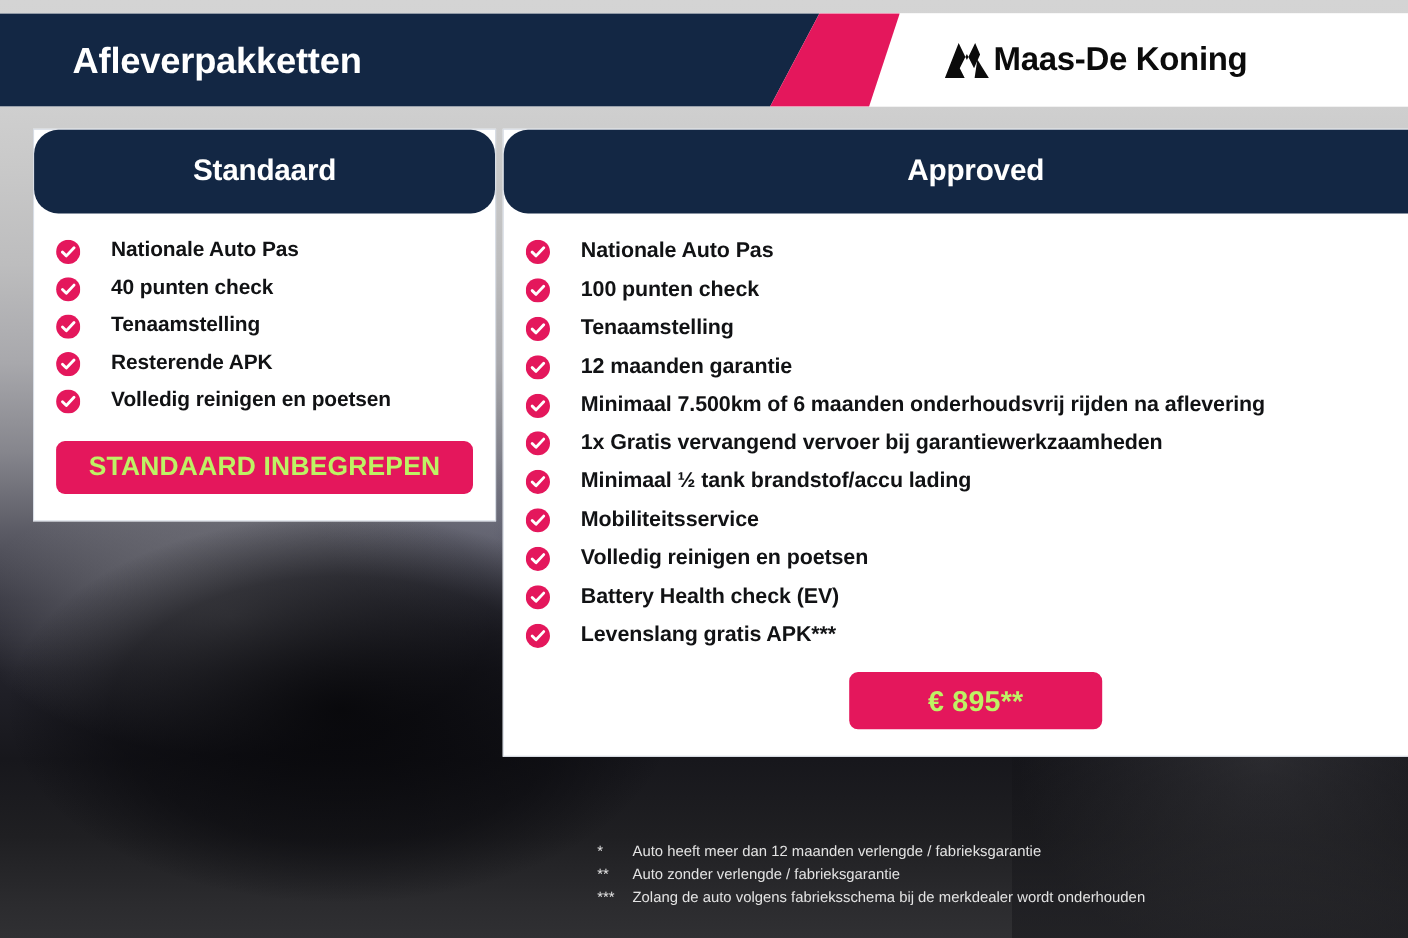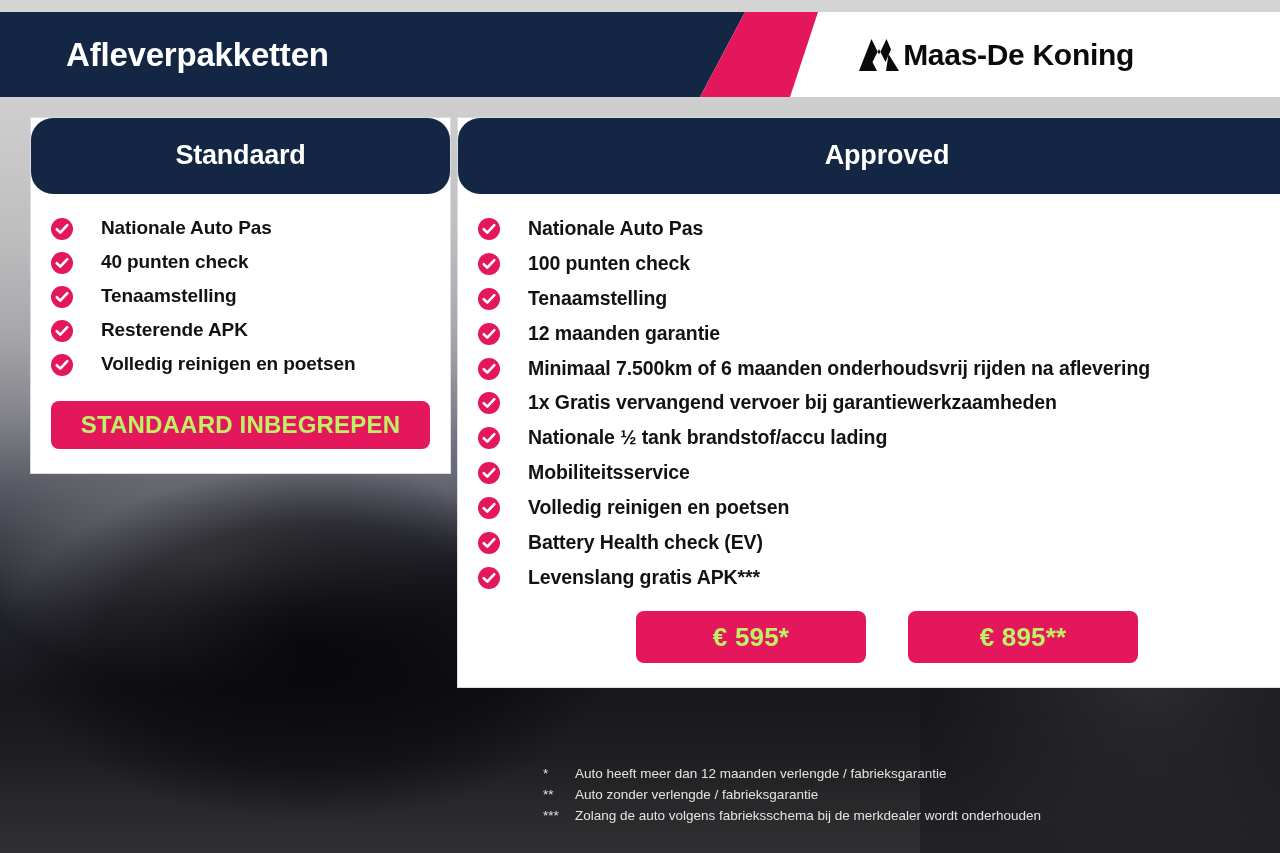--- a/index.html
+++ b/index.html
@@ -293,21 +293,21 @@
             <circle cx="11" cy="11" r="11" fill="#e4175c"></circle>
             <path d="M5.8 11.2 L9.3 14.6 L16.3 7.2" stroke="#ffffff" stroke-width="2.6" fill="none" stroke-linecap="round" stroke-linejoin="round"></path>
           </svg>
           <span class="feature-text">1x Gratis vervangend vervoer bij garantiewerkzaamheden</span>
         </li>
         <li>
           <svg class="check-icon" viewBox="0 0 22 22">
             <circle cx="11" cy="11" r="11" fill="#e4175c"></circle>
             <path d="M5.8 11.2 L9.3 14.6 L16.3 7.2" stroke="#ffffff" stroke-width="2.6" fill="none" stroke-linecap="round" stroke-linejoin="round"></path>
           </svg>
-          <span class="feature-text">Nationale ½ tank brandstof/accu lading</span>
+          <span class="feature-text">Minimaal ½ tank brandstof/accu lading</span>
         </li>
         <li>
           <svg class="check-icon" viewBox="0 0 22 22">
             <circle cx="11" cy="11" r="11" fill="#e4175c"></circle>
             <path d="M5.8 11.2 L9.3 14.6 L16.3 7.2" stroke="#ffffff" stroke-width="2.6" fill="none" stroke-linecap="round" stroke-linejoin="round"></path>
           </svg>
           <span class="feature-text">Mobiliteitsservice</span>
         </li>
         <li>
           <svg class="check-icon" viewBox="0 0 22 22">
@@ -325,21 +325,20 @@
         </li>
         <li>
           <svg class="check-icon" viewBox="0 0 22 22">
             <circle cx="11" cy="11" r="11" fill="#e4175c"></circle>
             <path d="M5.8 11.2 L9.3 14.6 L16.3 7.2" stroke="#ffffff" stroke-width="2.6" fill="none" stroke-linecap="round" stroke-linejoin="round"></path>
           </svg>
           <span class="feature-text">Levenslang gratis APK***</span>
         </li>
       </ul>
       <div class="price-row">
-        <button class="btn btn-price">€ 595*</button>
         <button class="btn btn-price">€ 895**</button>
       </div>
     </div>
   </div>
 
   <div class="footnotes">
     <div class="fn">
       <span class="fn-mark">*</span>
       <span>Auto heeft meer dan 12 maanden verlengde / fabrieksgarantie</span>
     </div>

